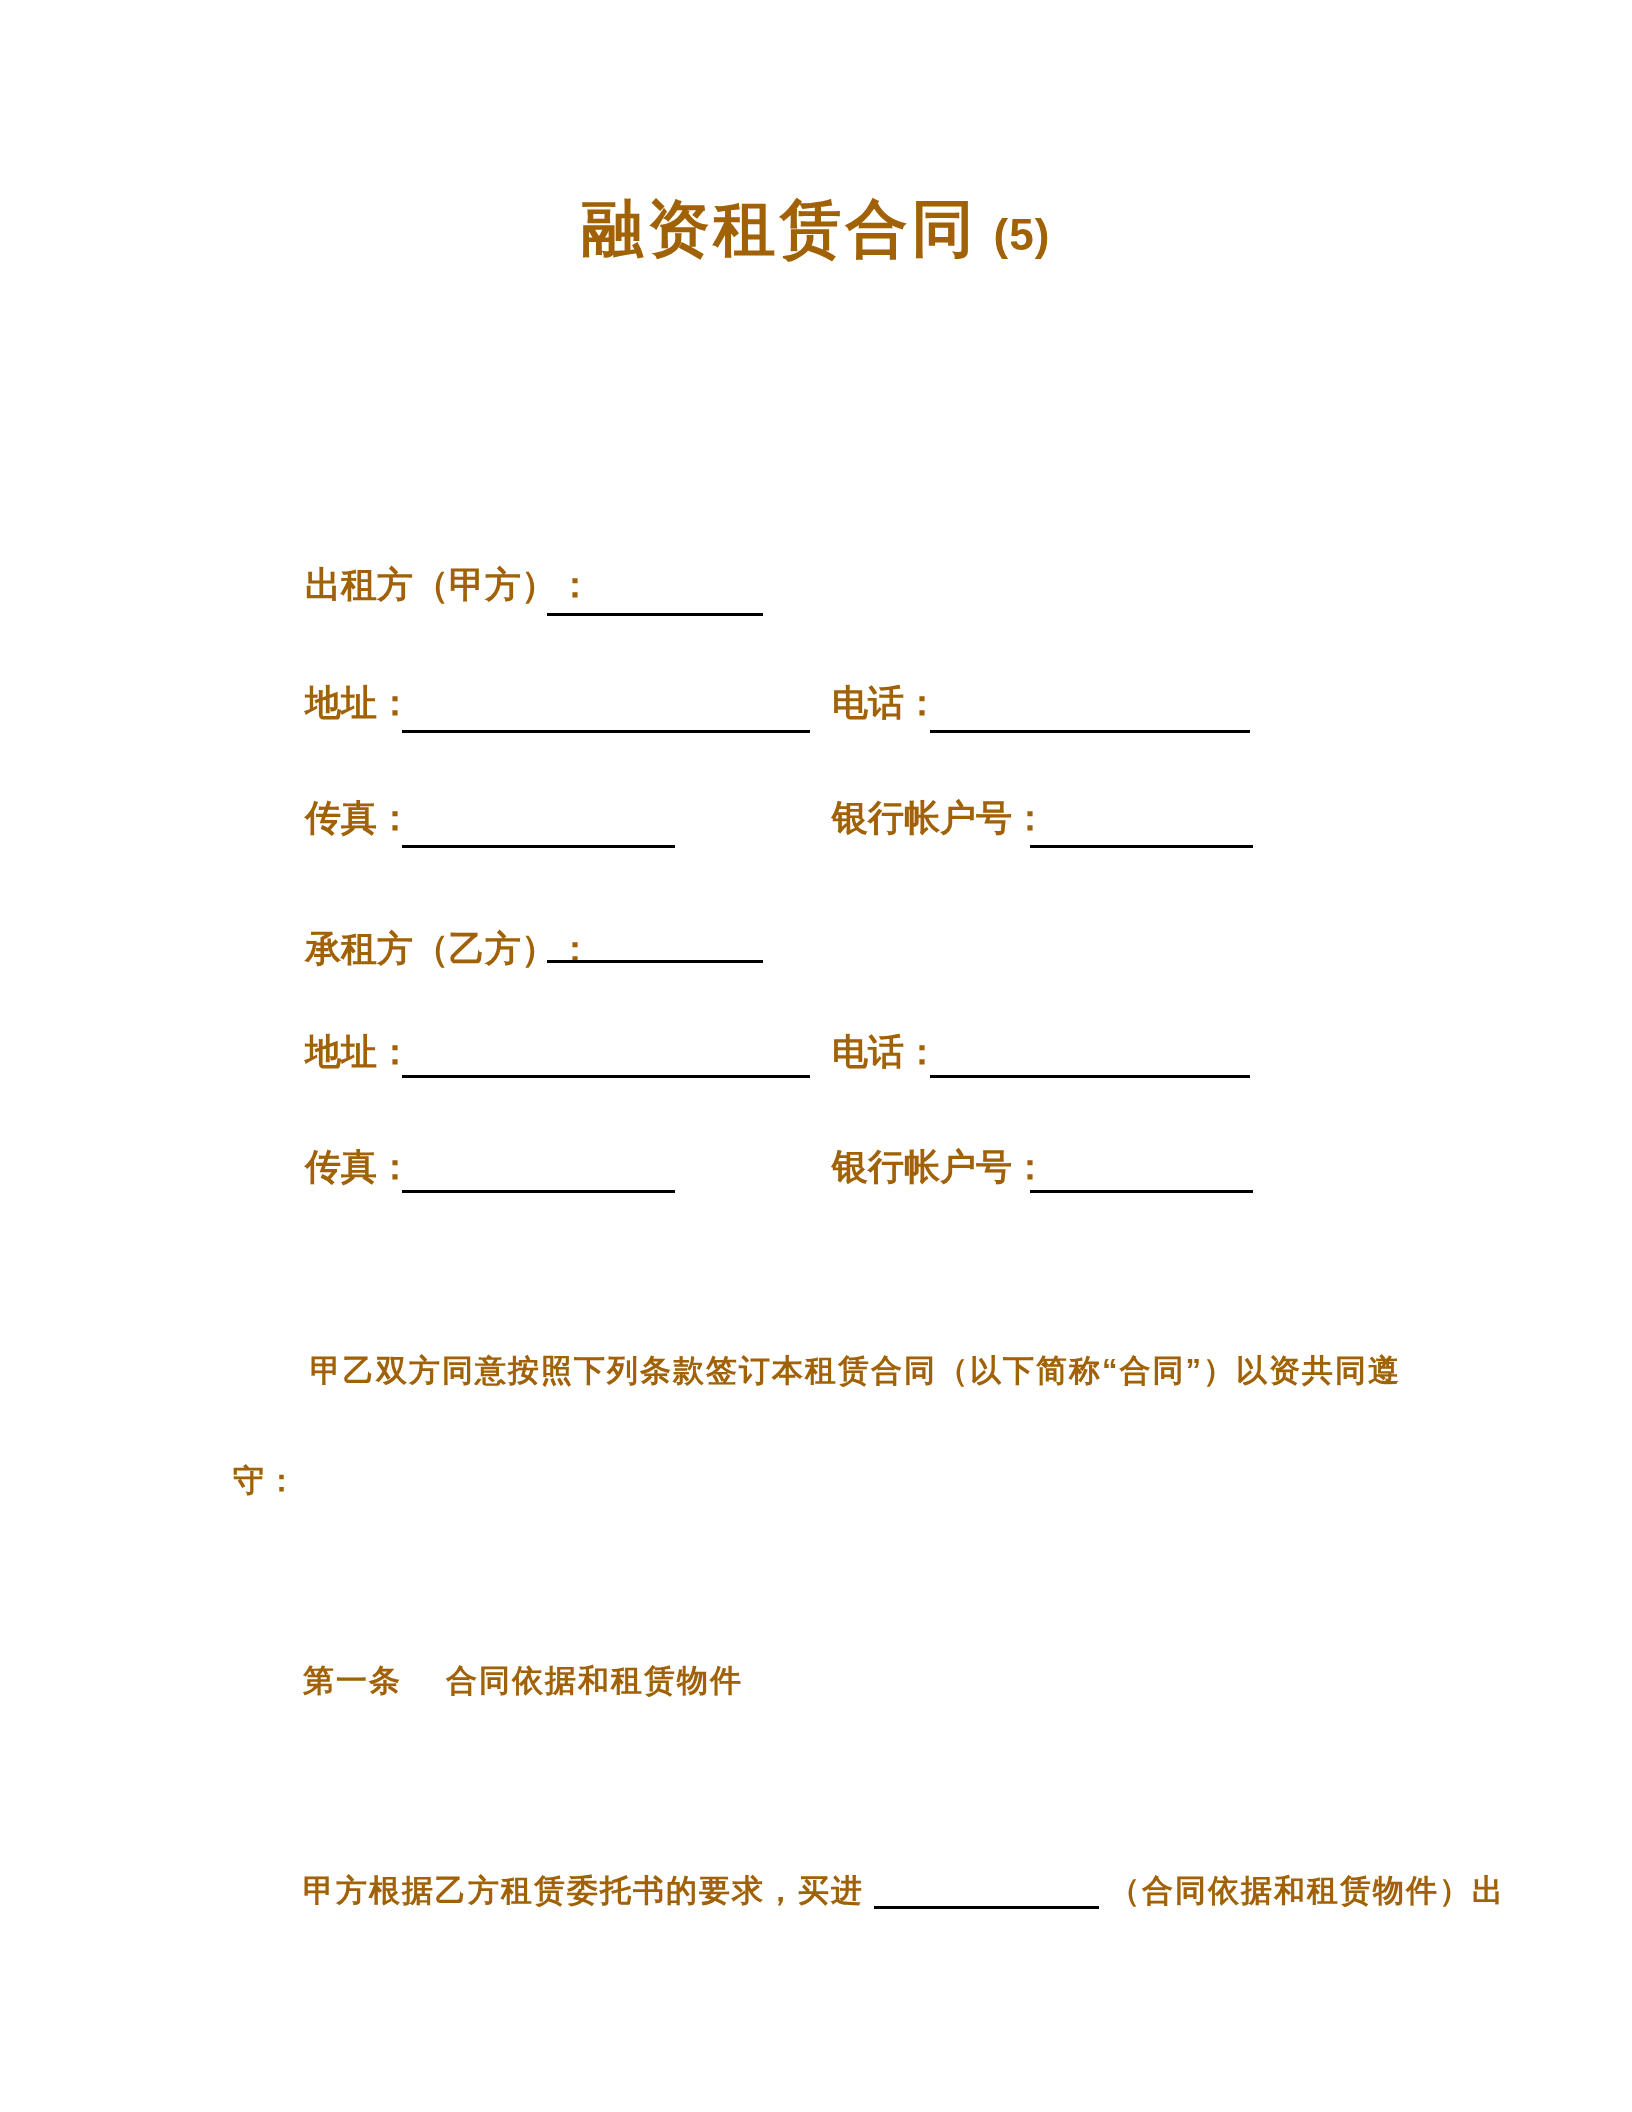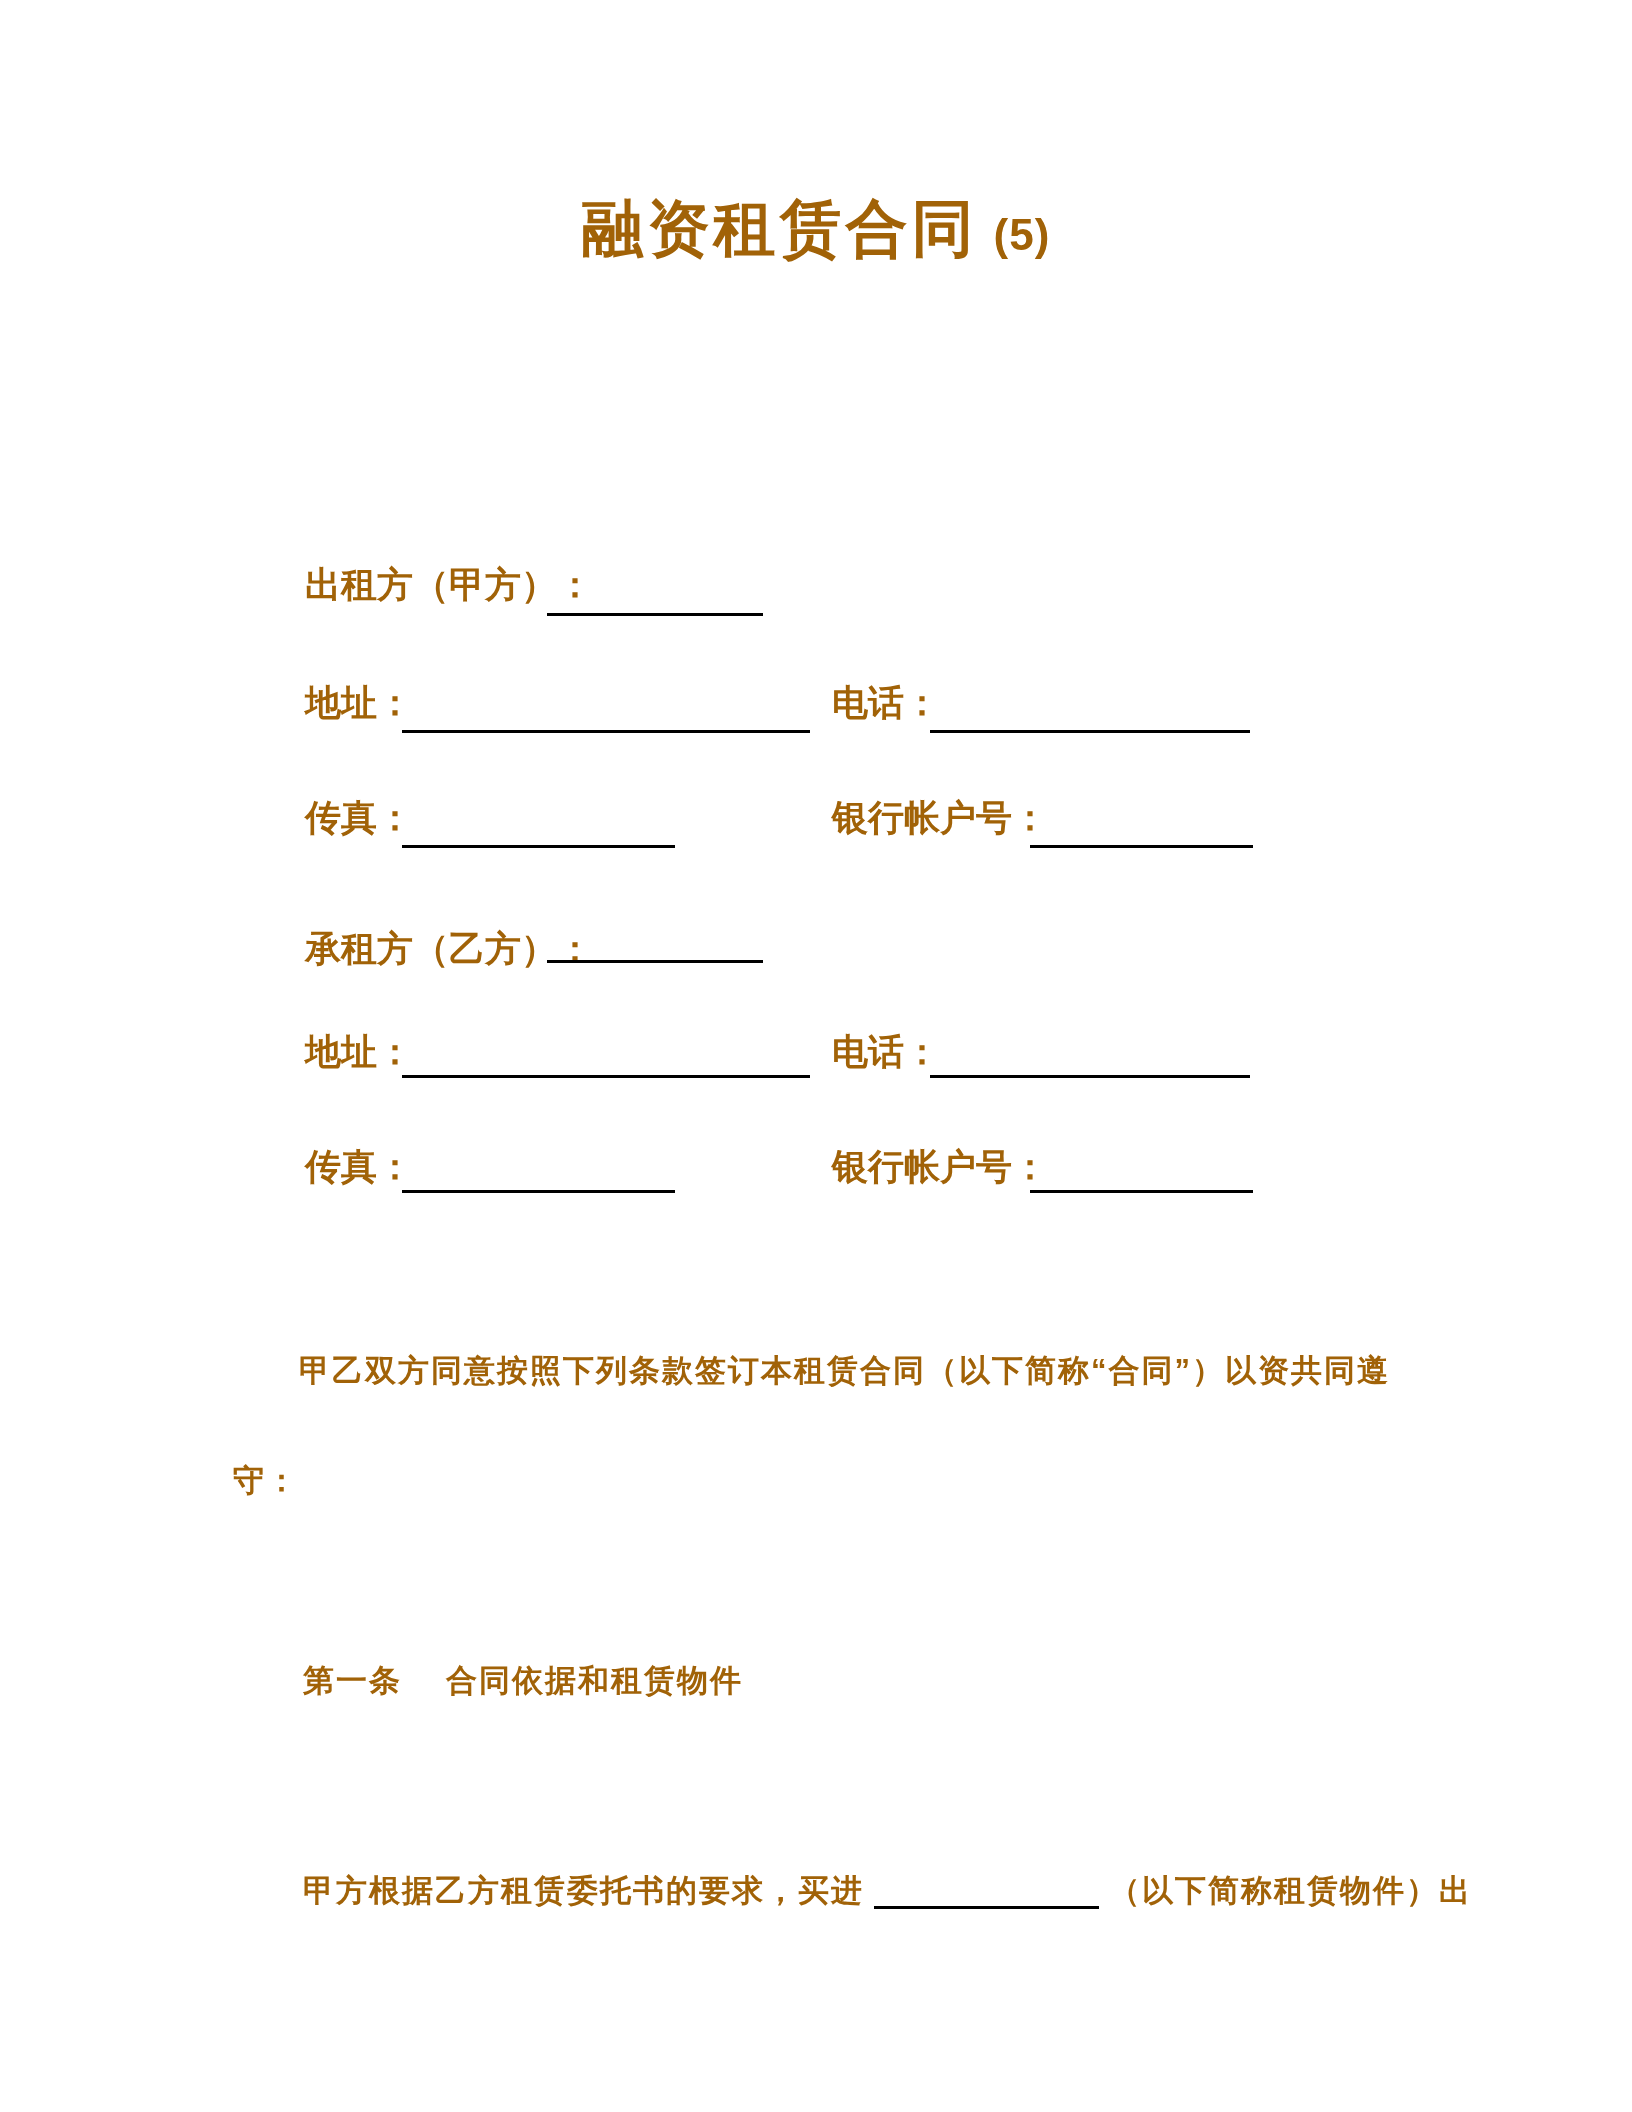--- a/index.html
+++ b/index.html
@@ -90,20 +90,20 @@
   <span class="lbl" style="left:305px; top:1033px;">地址：</span>
   <div class="blank" style="left:402px; top:1075px; width:408px;"></div>
   <span class="lbl" style="left:832px; top:1033px;">电话：</span>
   <div class="blank" style="left:930px; top:1075px; width:320px;"></div>
 
   <span class="lbl" style="left:305px; top:1148px;">传真：</span>
   <div class="blank" style="left:402px; top:1190px; width:273px;"></div>
   <span class="lbl" style="left:832px; top:1148px;">银行帐户号：</span>
   <div class="blank" style="left:1030px; top:1190px; width:223px;"></div>
 
-  <div class="para" style="left:299px; top:1351px;">甲乙双方同意按照下列条款签订本租赁合同（以下简称“合同”）以资共同遵</div>
+  <div class="para" style="left:310px; top:1351px;">甲乙双方同意按照下列条款签订本租赁合同（以下简称“合同”）以资共同遵</div>
   <div class="para" style="left:233px; top:1461px;">守：</div>
 
   <div class="para" style="left:303px; top:1661px;"><span class="sec-num">第一条</span><span>合同依据和租赁物件</span></div>
 
-  <div class="para" style="left:303px; top:1871px;"><span>甲方根据乙方租赁委托书的要求，买进</span><span class="inline-blank"></span><span>（以下简称租赁物件）出</span></div>
+  <div class="para" style="left:303px; top:1871px;"><span>甲方根据乙方租赁委托书的要求，买进</span><span class="inline-blank"></span><span>（合同依据和租赁物件）出</span></div>
 
 </div>
 
 </body></html>

